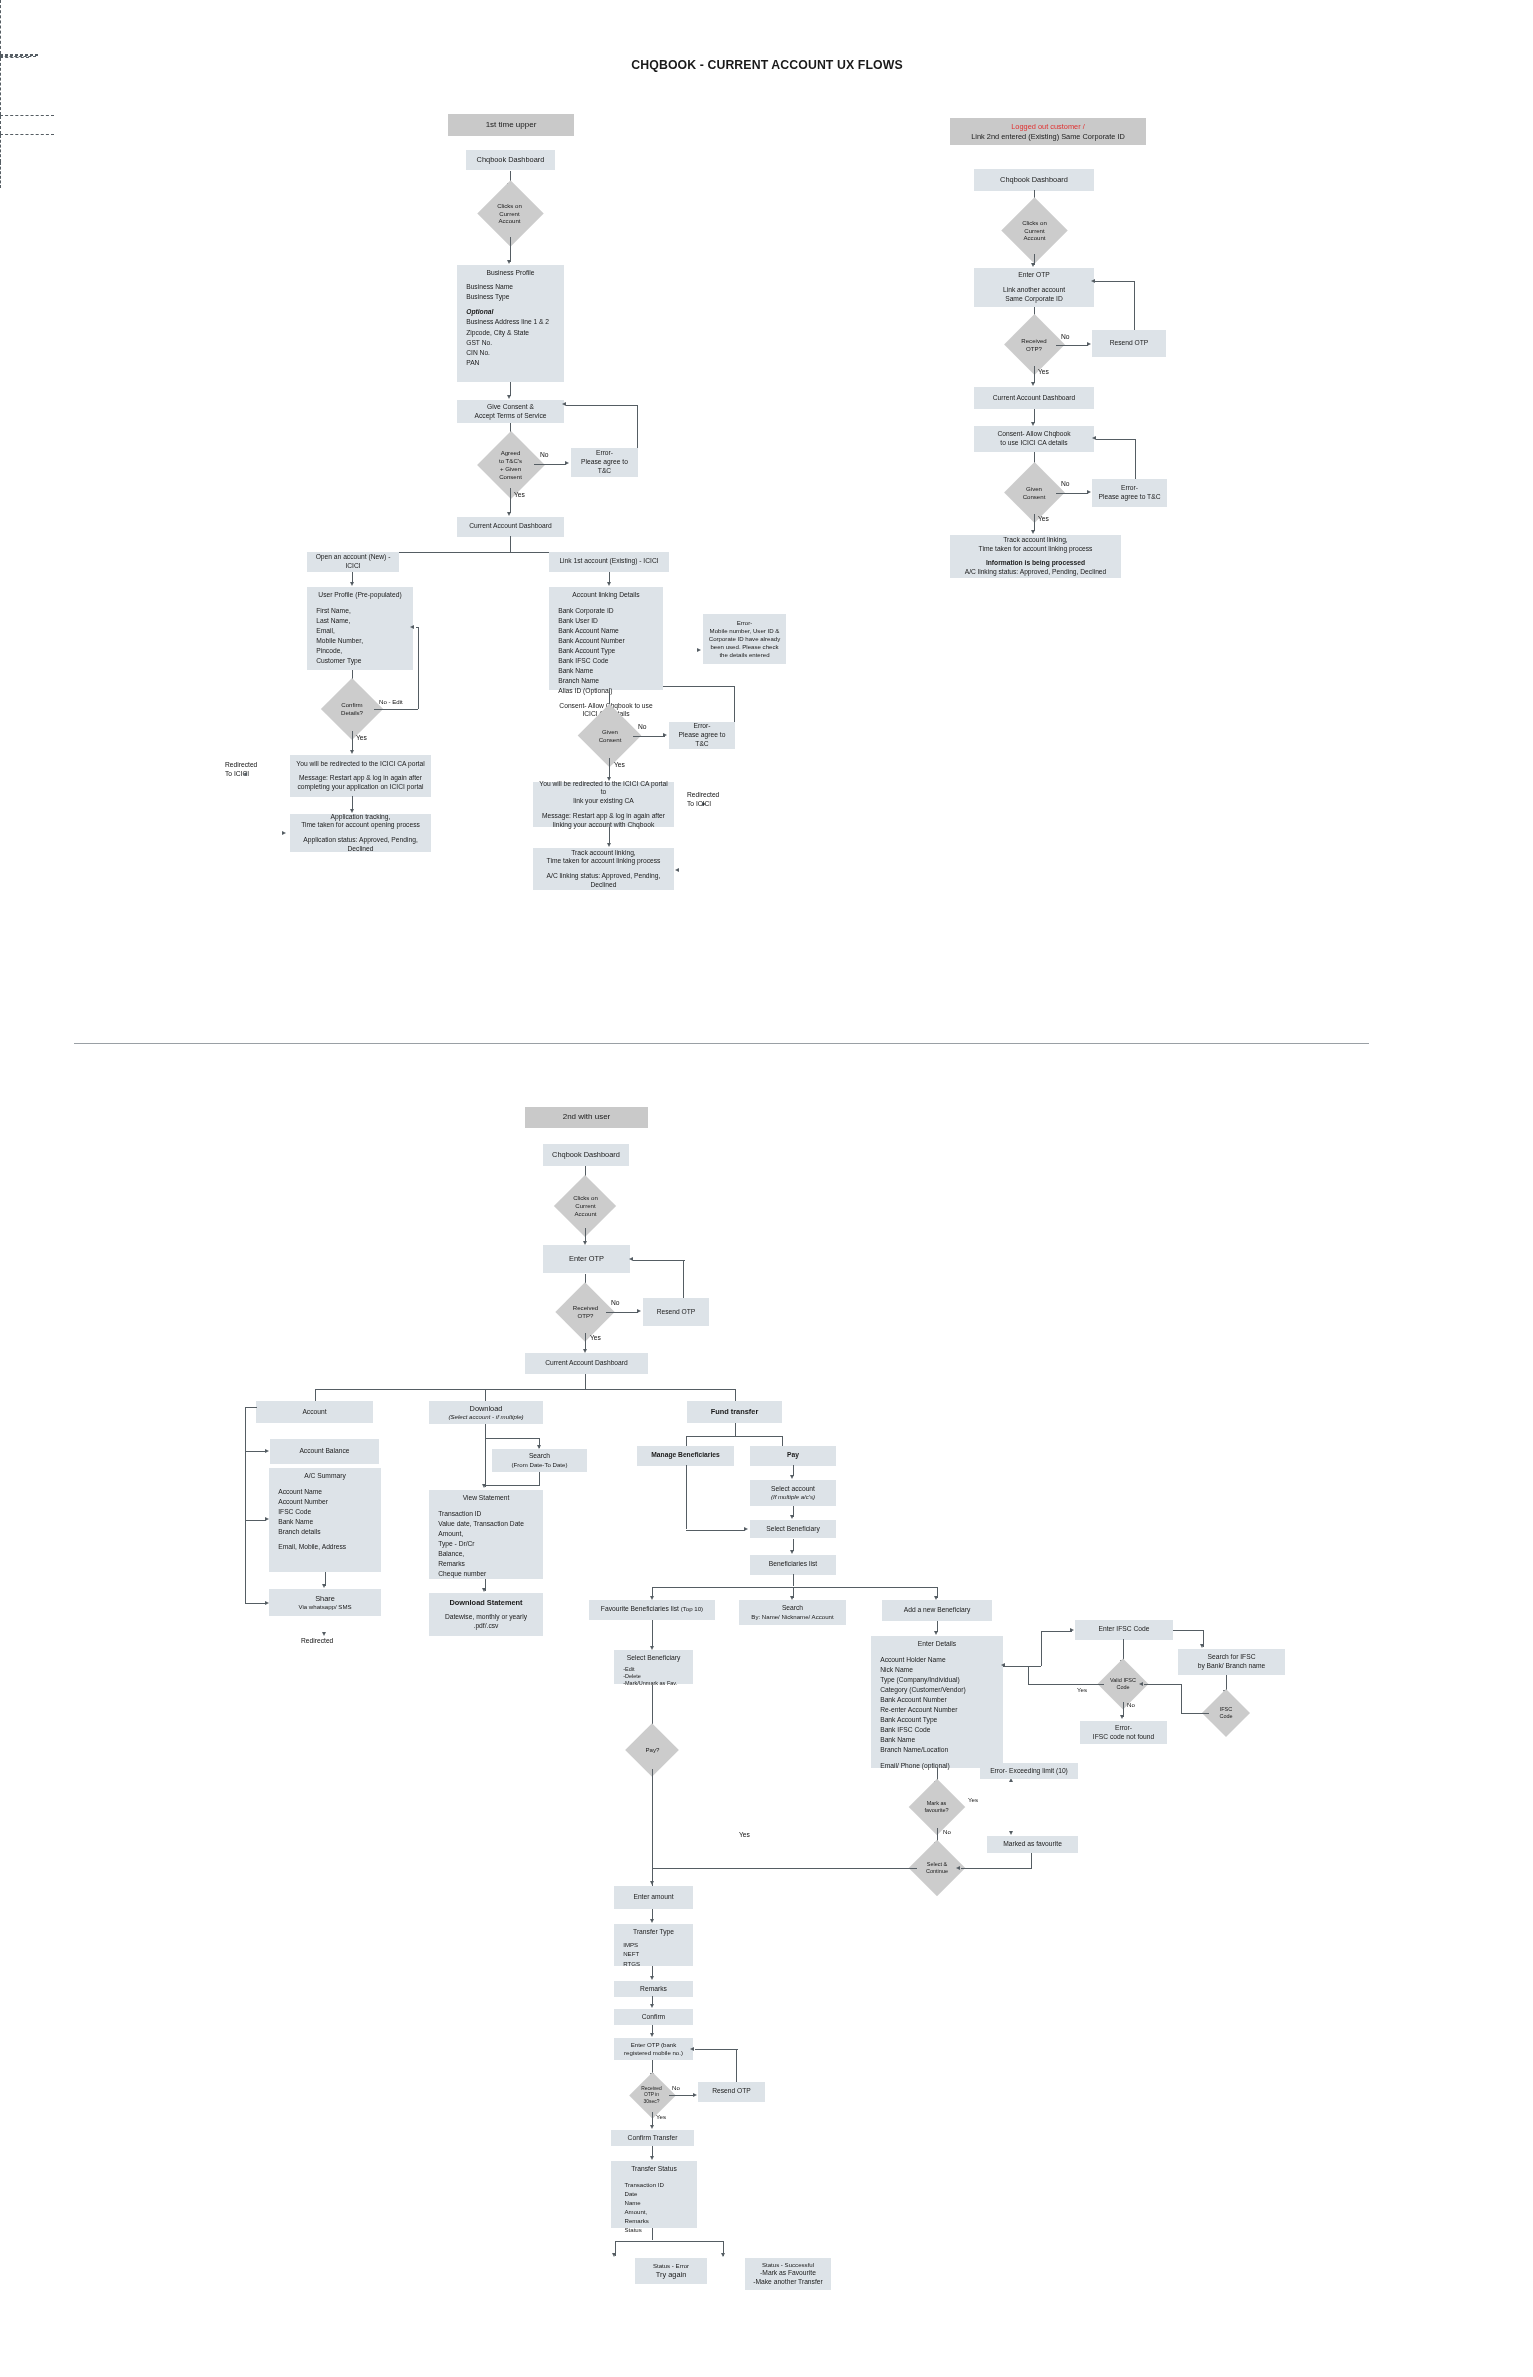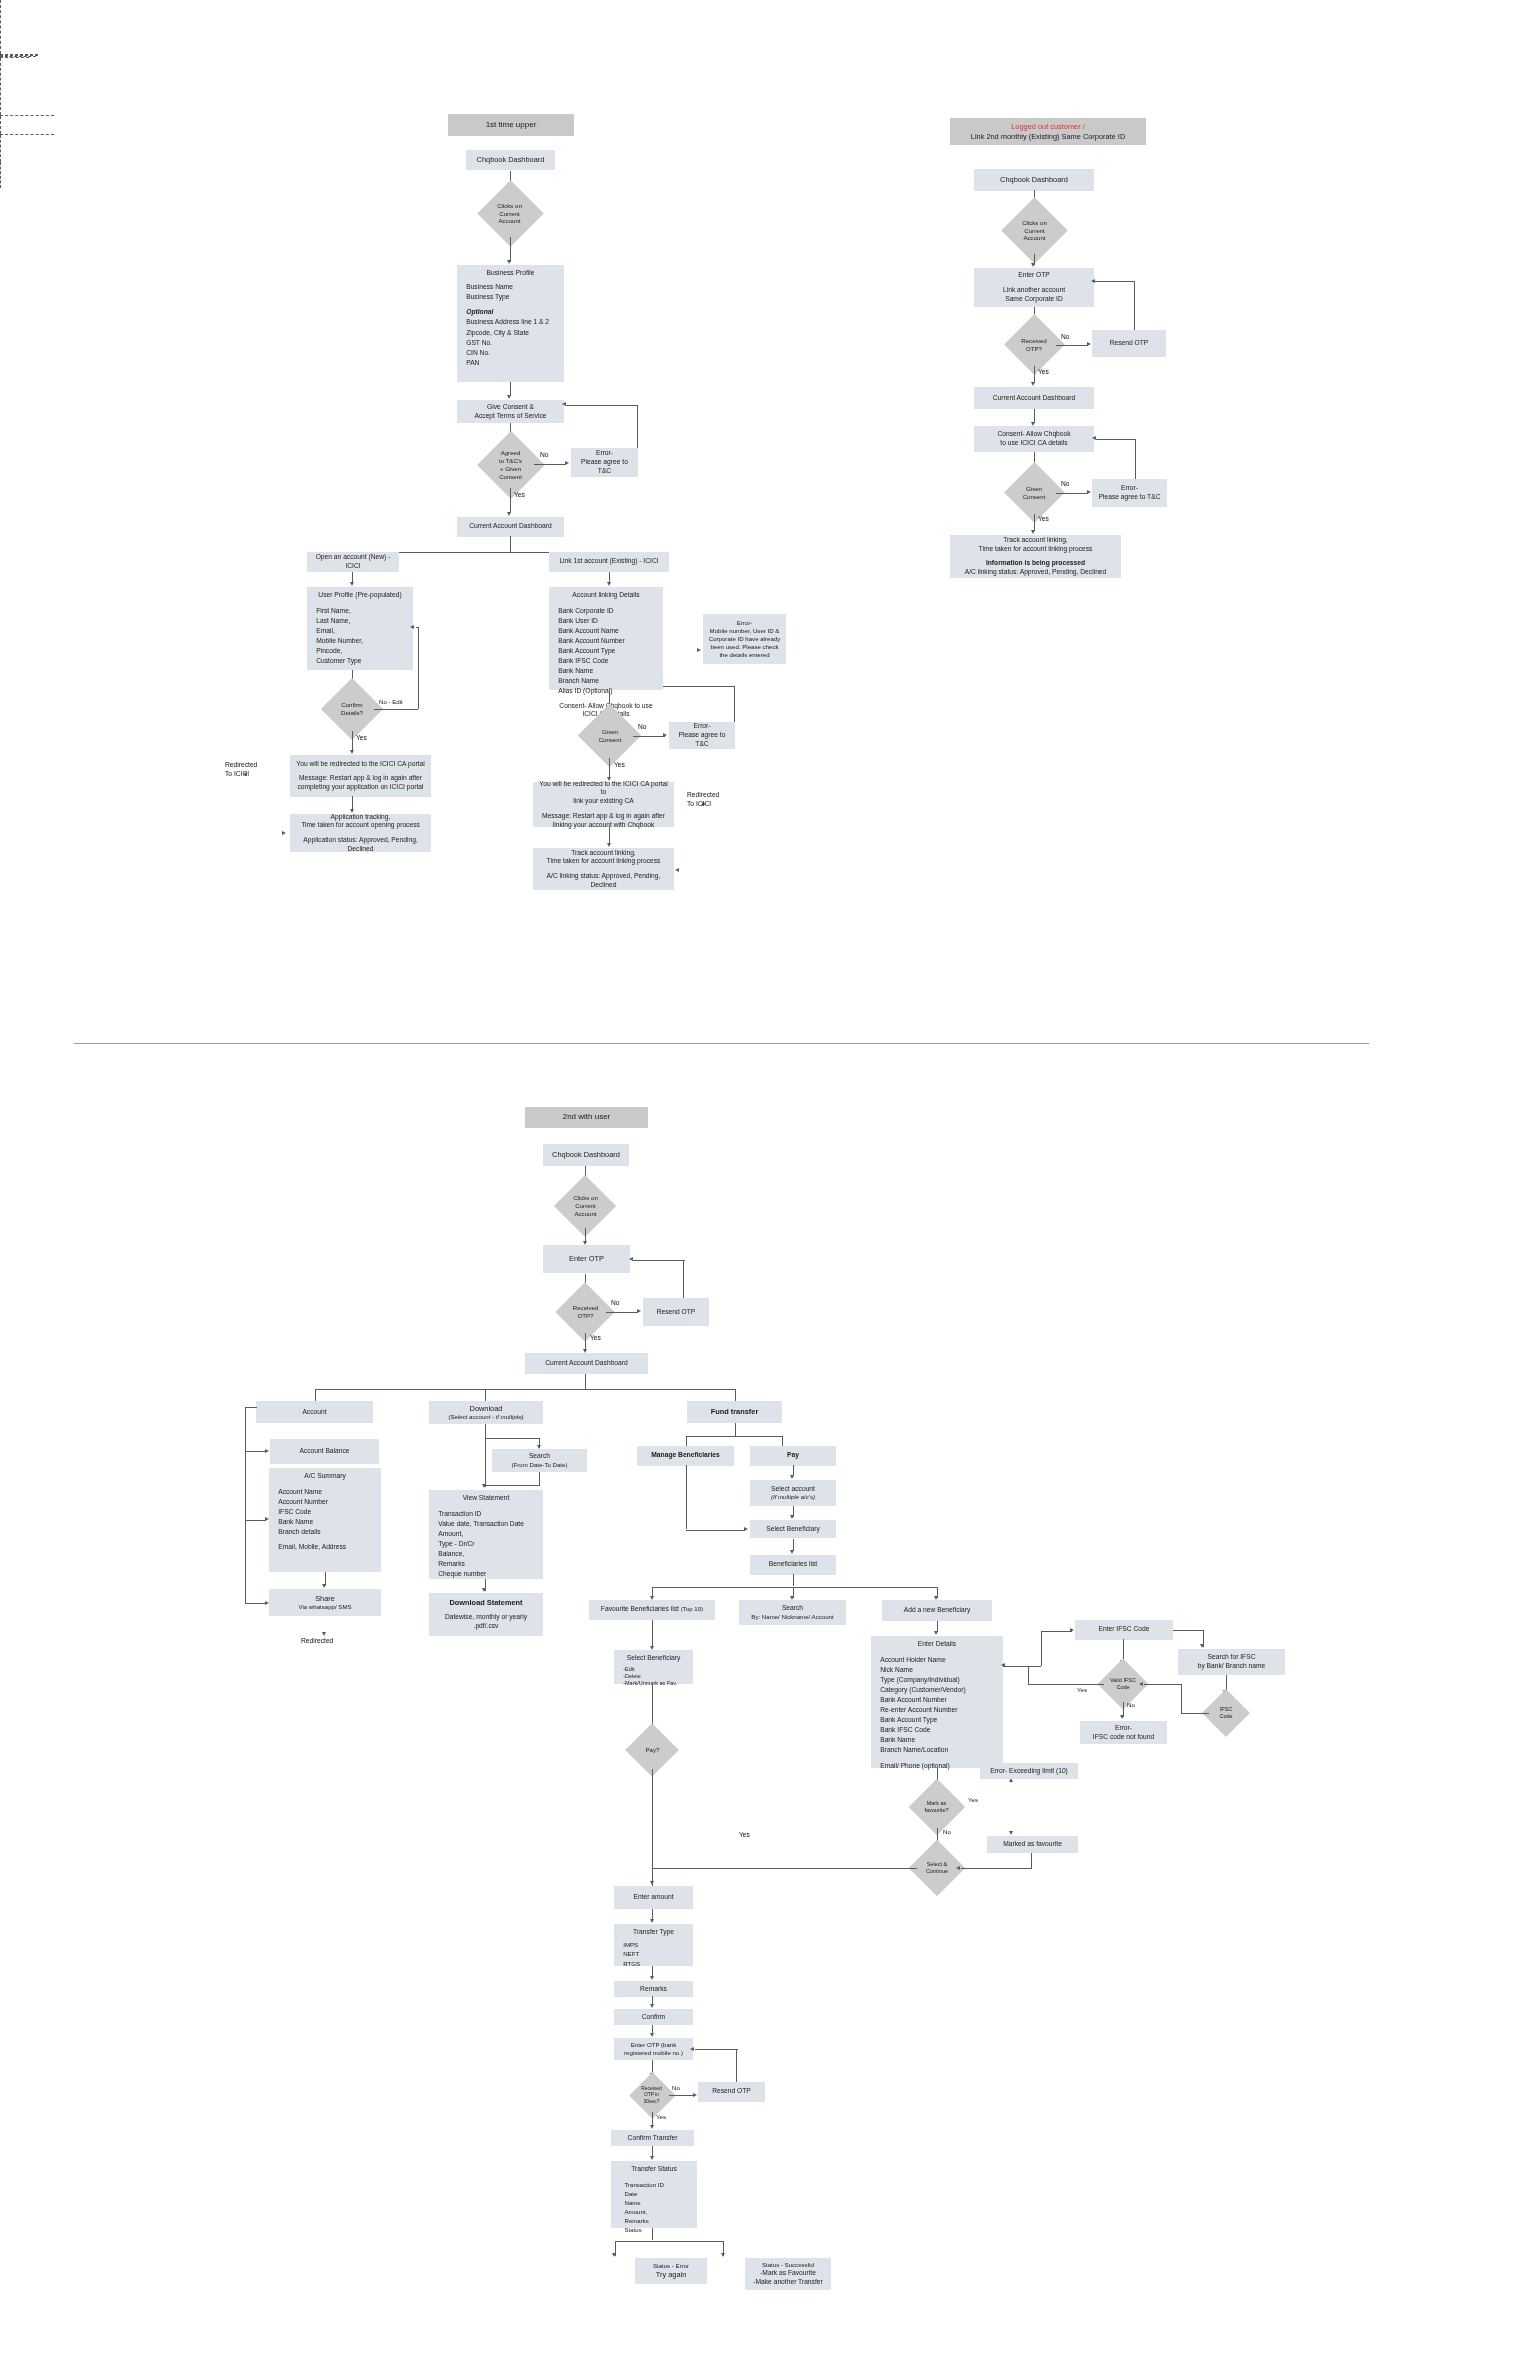--- a/index.html
+++ b/index.html
@@ -109,20 +109,21 @@
     position:absolute;
     height:0.6px;
     background:#9aa0a5;
   }
 </style>
 </head>
 <body>
 
 <div id="canvas">
 
+  <div class="doc-title">CHQBOOK - CURRENT ACCOUNT UX FLOWS</div>
 
   <div class="node banner center" style="left:448px;top:114px;width:126px;height:22px;font-size:8px;">1st time upper</div>
 
   <div class="node center" style="left:466px;top:150px;width:89px;height:20px;font-size:7.4px;">Chqbook Dashboard</div>
 
   <div class="ln v" style="left:510px;top:171px;height:13.5px;"></div>
   <div class="arw down" style="left:507px;top:183px;"></div>
 
   <div class="diamond" style="left:487px;top:190px;width:47px;height:47px;"></div>
   <div class="diamond-label" style="left:479px;top:190px;width:61px;height:47px;white-space:pre-line;">Clicks on
@@ -306,21 +307,21 @@
   <div class="arw right" style="left:702px;top:802px;"></div>
   <div class="edge-lbl" style="left:687px;top:790px;white-space:pre-line;line-height:1.35;">Redirected
 To ICICI</div>
   <div class="dsh v" style="left:731px;top:813px;height:57px;"></div>
   <div class="dsh h" style="left:679px;top:870px;width:54px;"></div>
   <div class="arw left" style="left:675px;top:868px;"></div>
 
 
   <div class="node banner" style="left:950px;top:118px;width:196px;height:27px;justify-content:center;">
     <span style="color:#e03030;font-size:7.4px;">Logged out customer /</span>
-    <span style="font-size:7.4px;">Link 2nd monthly (Existing) Same Corporate ID</span>
+    <span style="font-size:7.4px;">Link 2nd entered (Existing) Same Corporate ID</span>
   </div>
 
   <div class="node center" style="left:974px;top:169px;width:120px;height:21.5px;font-size:7.4px;">Chqbook Dashboard</div>
   <div class="ln v" style="left:1034px;top:190px;height:12.3px;"></div>
   <div class="arw down" style="left:1031px;top:201px;"></div>
 
   <div class="diamond" style="left:1011px;top:207px;width:47px;height:47px;"></div>
   <div class="diamond-label" style="left:1004px;top:207px;width:61px;height:47px;white-space:pre-line;">Clicks on
 Current
 Account</div>

